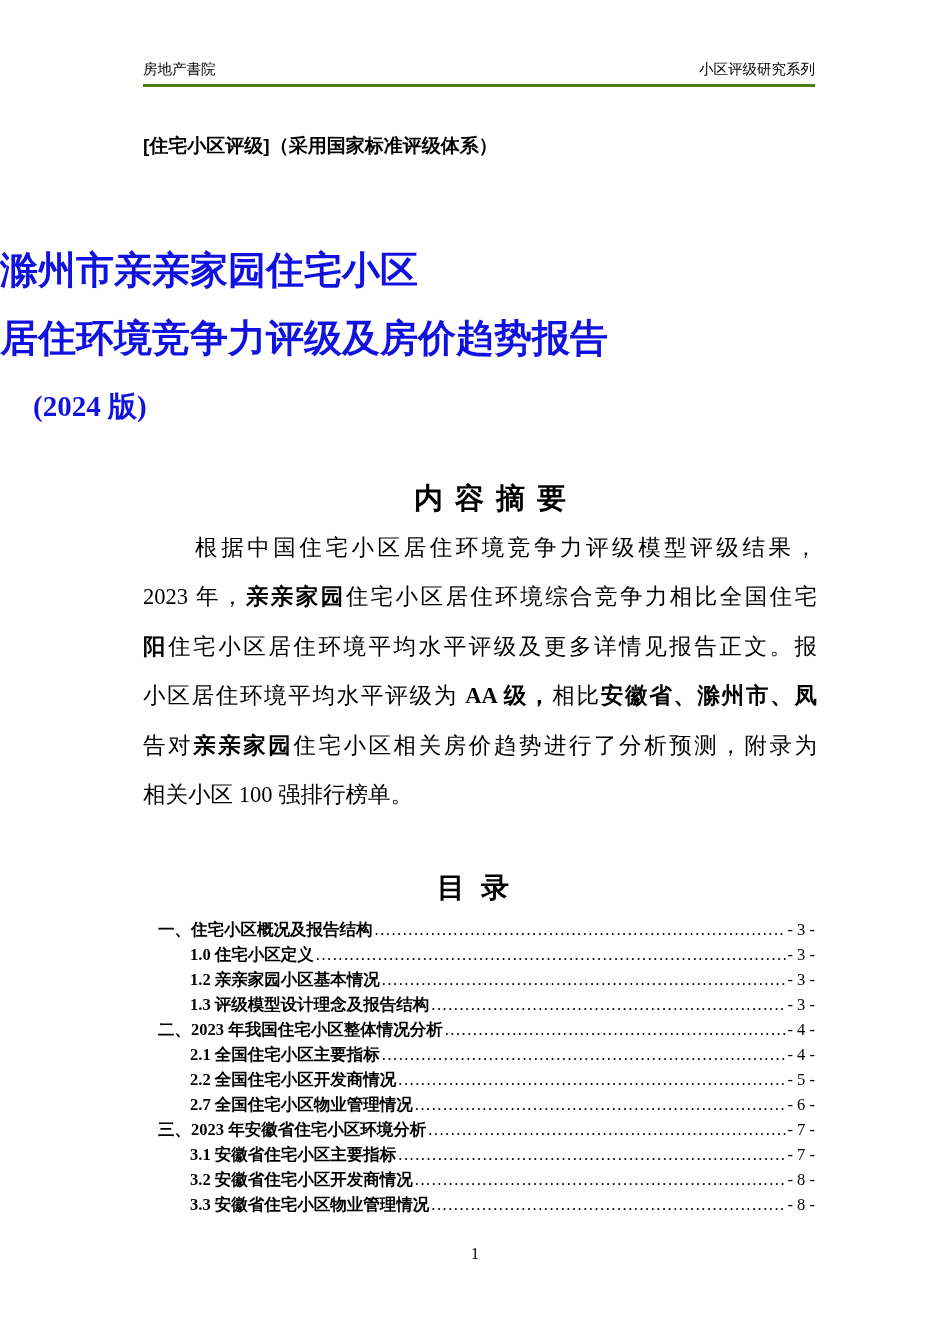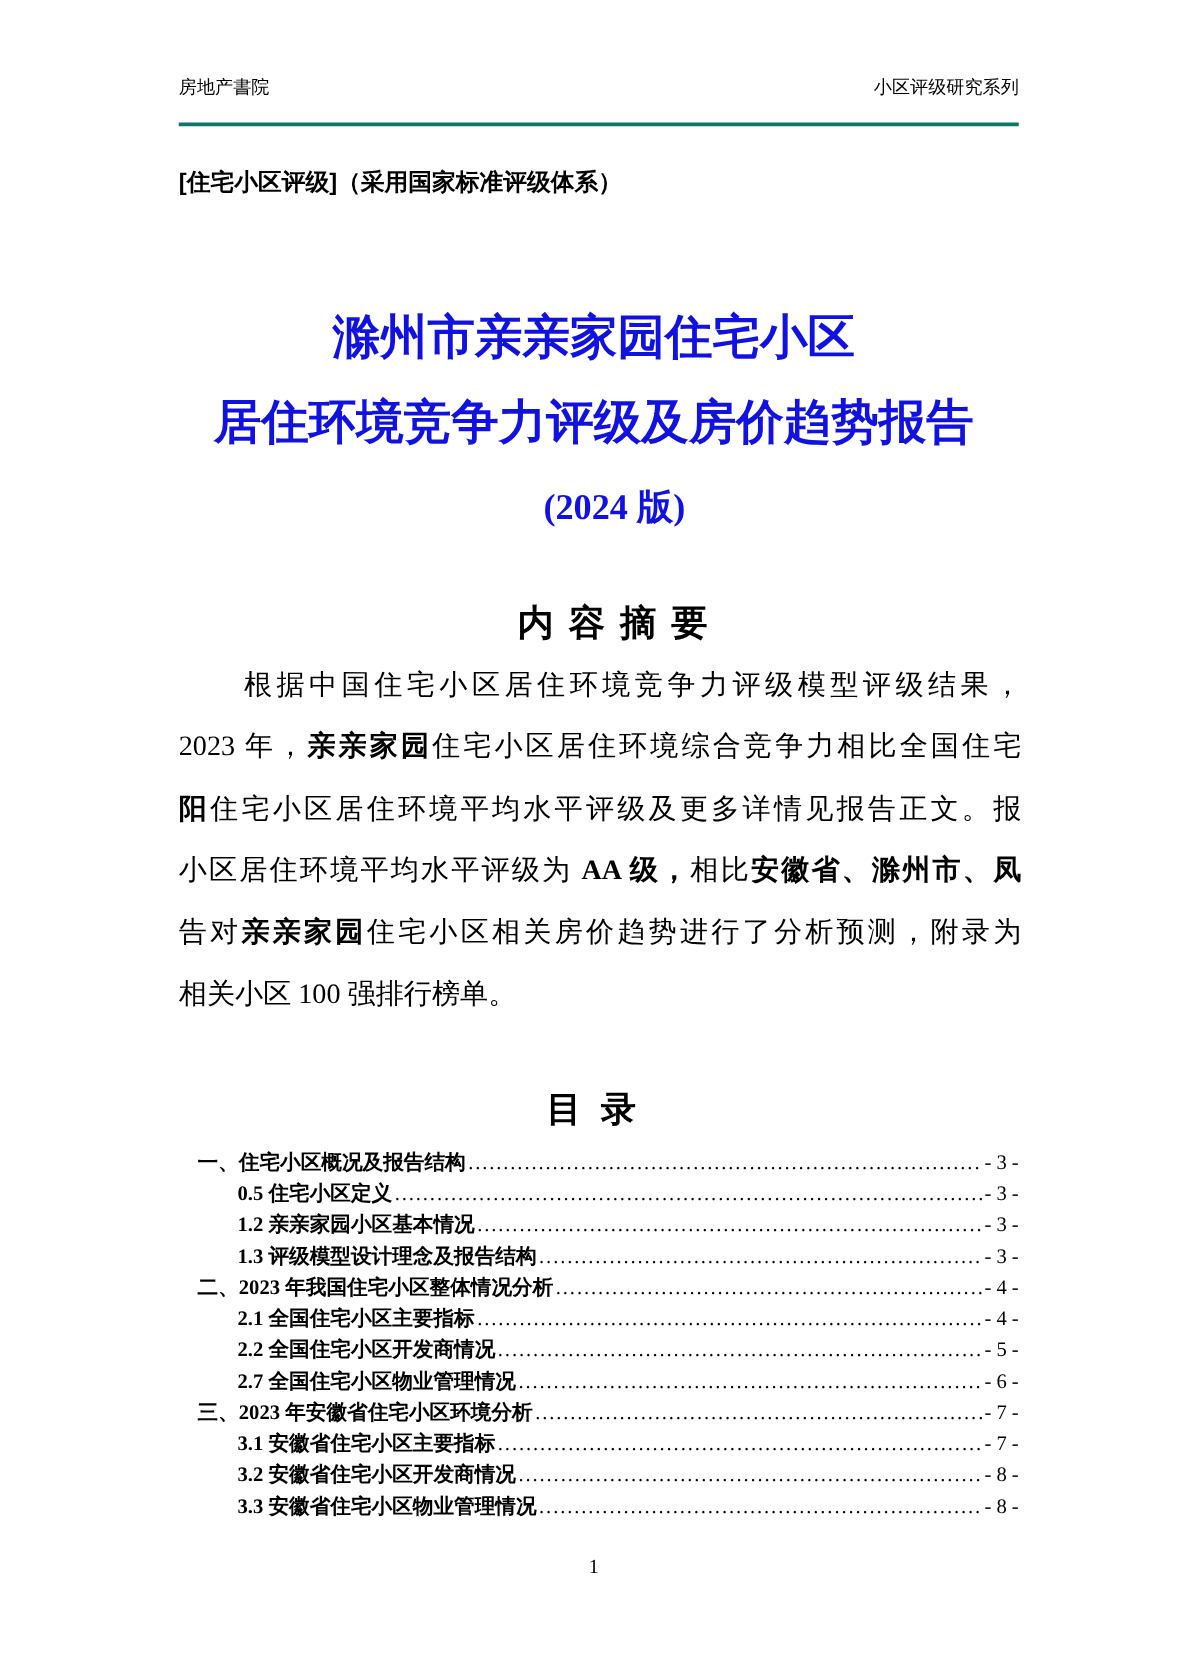--- a/index.html
+++ b/index.html
@@ -17,41 +17,40 @@
   .page-header {
     position: absolute;
     left: 143px;
     width: 672px;
     top: 60px;
     display: flex;
     justify-content: space-between;
     align-items: flex-end;
     font-family: "Liberation Sans", "DejaVu Sans", sans-serif;
     font-size: 14.5px;
-    padding-bottom: 19px;
-    border-bottom: 3px solid #0f766e;
+    padding-bottom: 5px;
+    border-bottom: 3px solid #4d7c0f;
   }
 
   
   .series-label {
     position: absolute;
     left: 143px;
     top: 133px;
     font-size: 19px;
     font-weight: bold;
     font-family: "Liberation Sans", "DejaVu Sans", sans-serif;
   }
 
   
   .title-block {
     position: absolute;
     left: 0;
     width: 950px;
     top: 247px;
-    text-align: center;
     font-weight: bold;
   }
   .title-line1 { font-size: 38px; line-height: 46px; }
   .title-line2 { font-size: 38px; line-height: 46px; margin-top: 22px; }
   .title-edition { font-size: 29px; line-height: 36px; margin-top: 27px; padding-left: 33px; }
 
   
   .summary-heading {
     position: absolute;
     left: 16px;
@@ -168,21 +167,21 @@
 
   <h2 class="toc-heading">目 录</h2>
 
   <div class="toc" id="toc-list">
       <div class="toc-row level1">
     <span class="toc-label">一、住宅小区概况及报告结构</span>
     <span class="toc-dots"></span>
     <span class="toc-page">- 3 -</span>
   </div>
       <div class="toc-row level2">
-    <span class="toc-label">0.5 住宅小区定义</span>
+    <span class="toc-label">1.0 住宅小区定义</span>
     <span class="toc-dots"></span>
     <span class="toc-page">- 3 -</span>
   </div>
       <div class="toc-row level2">
     <span class="toc-label">1.2 亲亲家园小区基本情况</span>
     <span class="toc-dots"></span>
     <span class="toc-page">- 3 -</span>
   </div>
       <div class="toc-row level2">
     <span class="toc-label">1.3 评级模型设计理念及报告结构</span>

